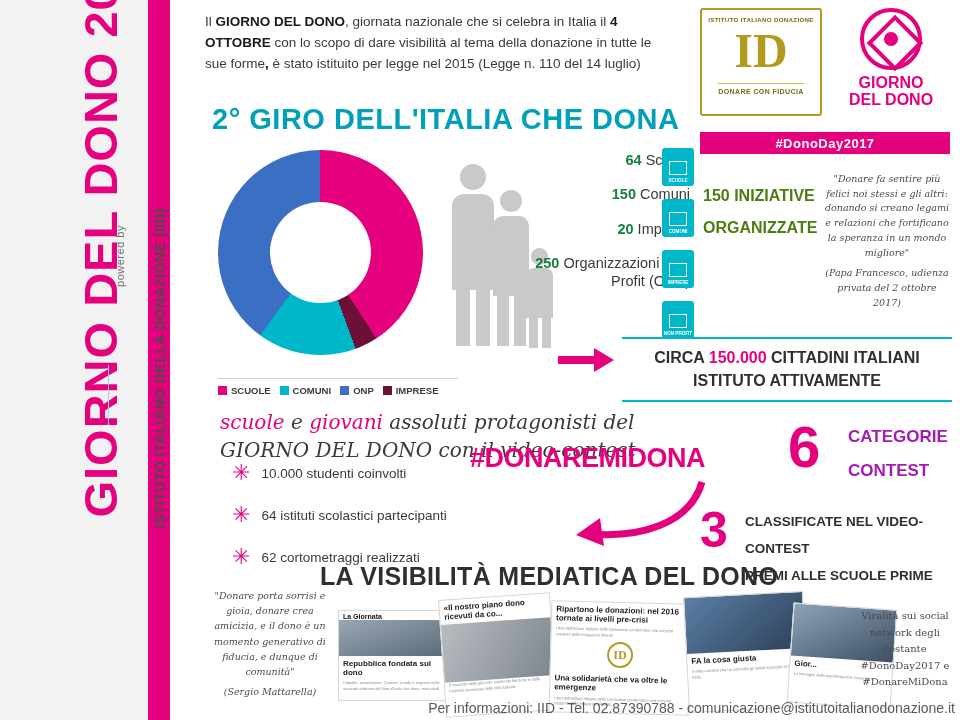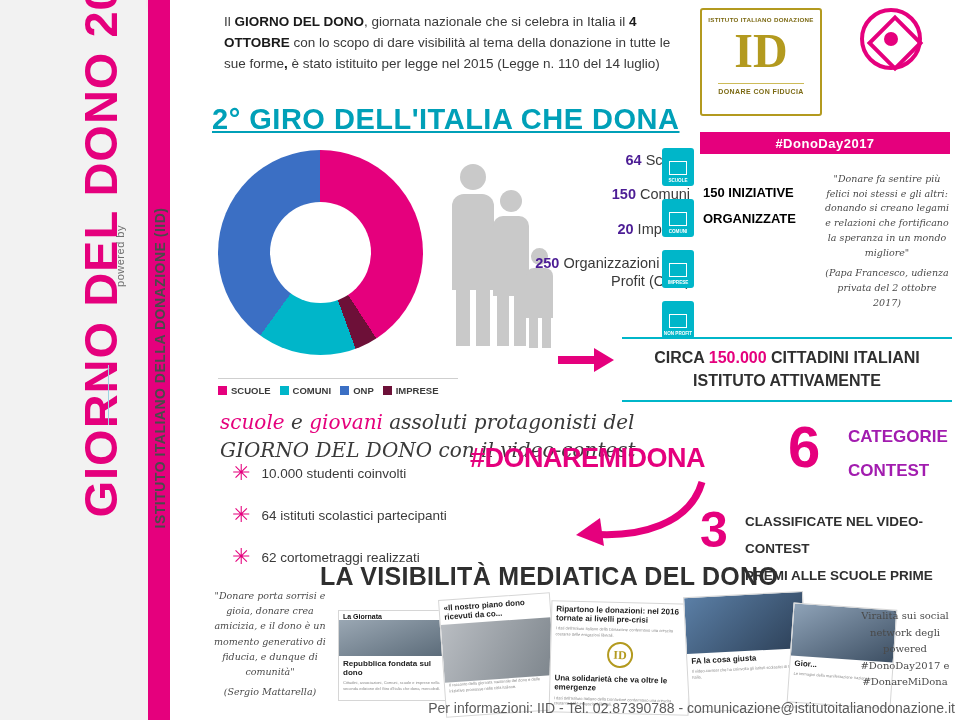--- a/index.html
+++ b/index.html
@@ -39,21 +39,21 @@
     transform:rotate(-90deg); transform-origin:center center;
     text-align:center; white-space:nowrap;
     font-size:14px; color:#4a4a4a; font-weight:bold; letter-spacing:.5px;
   }
   #banner-divider {
     position:absolute; left:108px; top:365px; width:1px; height:60px; background:#9bd4e4;
   }
 
   
   #intro {
-    position:absolute; left:224px; top:12px; width:470px;
+    position:absolute; left:205px; top:12px; width:470px;
     font-size:13.5px; color:#3a3a3a; line-height:1.55;
   }
   #intro b { color:#1a1a1a; }
 
   
   #logo-block { position:absolute; left:700px; top:8px; width:250px; height:120px; }
   #logo-iid {
     position:absolute; left:0; top:0; width:122px; height:108px;
     border:2px solid #b39a1f; border-radius:3px; background:#fff;
     text-align:center; padding-top:6px;
@@ -79,21 +79,21 @@
   #logo-gdd .gtxt { text-align:center; color:#e5007d; font-weight:bold; font-size:16px; line-height:1.05; margin-top:5px;}
   #hashtag-bar {
     position:absolute; left:700px; top:132px; width:250px; height:22px;
     background:#e5007d; color:#fff; font-size:13px; font-weight:bold;
     display:flex; align-items:center; justify-content:center; letter-spacing:.5px;
   }
 
   
   #giro-title {
     position:absolute; left:212px; top:103px; width:500px;
-    font-size:29px; font-weight:bold; color:#00a0b8; letter-spacing:.5px;text-decoration:underline;
+    font-size:29px; font-weight:bold; color:#00a0b8; letter-spacing:.5px;
   }
 
   
   #donut-wrap { position:absolute; left:218px; top:150px; width:220px; height:230px; }
   #donut {
     width:205px; height:205px; border-radius:50%; position:relative;
     background:conic-gradient(
       #e5007d 0deg 147deg,
       #6d1038 147deg 160deg,
       #00b6c9 160deg 216deg,
@@ -112,33 +112,33 @@
   #legend-line { position:absolute; left:218px; top:378px; width:240px; height:1px; background:#cfcfcf; }
 
   
   #people { position:absolute; left:452px; top:160px; width:110px; height:190px; }
   .person { position:absolute; background:#c9c9c9; }
   .p-head { border-radius:50%; }
 
   
   #numbers { position:absolute; left:505px; top:152px; width:185px; text-align:right; }
   #numbers .row { font-size:14.5px; color:#3a3a3a; margin-bottom:17px; line-height:1.2; }
-  #numbers .row b { color:#4c1d95; font-weight:bold; }
+  #numbers .row b { color:#15803d; font-weight:bold; }
   #badges { position:absolute; left:662px; top:148px; width:34px; }
   .badge {
     width:32px; height:38px; background:#00b6c9; color:#fff; border-radius:3px;
     margin-bottom:13px; font-size:4.6px; font-weight:bold; text-align:center;
     display:flex; flex-direction:column; align-items:center; justify-content:flex-end; padding-bottom:3px;
   }
   .badge .g { width:18px; height:14px; border:1.6px solid #fff; margin-bottom:3px; }
 
   
   #iniziative {
     position:absolute; left:703px; top:180px; width:120px;
-    font-size:13px; font-weight:bold; color:#000000; line-height:2.0;
+    font-size:16px; font-weight:bold; color:#4d7c0f; line-height:2.0;
   }
 
   
   #papa-quote {
     position:absolute; left:822px; top:172px; width:130px;
     font-size:9.5px; color:#4a4a4a; line-height:1.55; font-style:italic;
     font-family:"DejaVu Serif", serif; text-align:center;
   }
 
   
@@ -249,20 +249,24 @@
 </div>
 
 <div id="logo-block">
   <div id="logo-iid">
     <div class="top-arc">ISTITUTO ITALIANO DONAZIONE</div>
     <div class="id-mark">ID</div>
     <div class="tagline">DONARE CON FIDUCIA</div>
   </div>
   <div id="logo-gdd">
     <div class="flower"></div>
+    <div class="gtxt">
+      <div>GIORNO</div>
+      <div>DEL DONO</div>
+    </div>
   </div>
 </div>
 <div id="hashtag-bar">#DonoDay2017</div>
 
 <div id="giro-title">2° GIRO DELL'ITALIA CHE DONA</div>
 
 <div id="donut-wrap">
   <div id="donut">
     <div class="hole"></div>
   </div>
@@ -433,18 +437,18 @@
   <div class="clip" id="clip-e">
     <div class="photo"></div>
     <div class="hl">Gior...</div>
     <div class="body">Le immagini della manifestazione nazionale.</div>
   </div>
 </div>
 
 <div id="viralita">
   <div>Viralità sui social</div>
   <div>network degli</div>
-  <div>powered</div>
+  <div>costante</div>
   <div>#DonoDay2017 e</div>
   <div>#DonareMiDona</div>
 </div>
 
 <div id="footer">Per informazioni: IID - Tel. 02.87390788 - comunicazione@istitutoitalianodonazione.it</div>
 
 </body></html>

